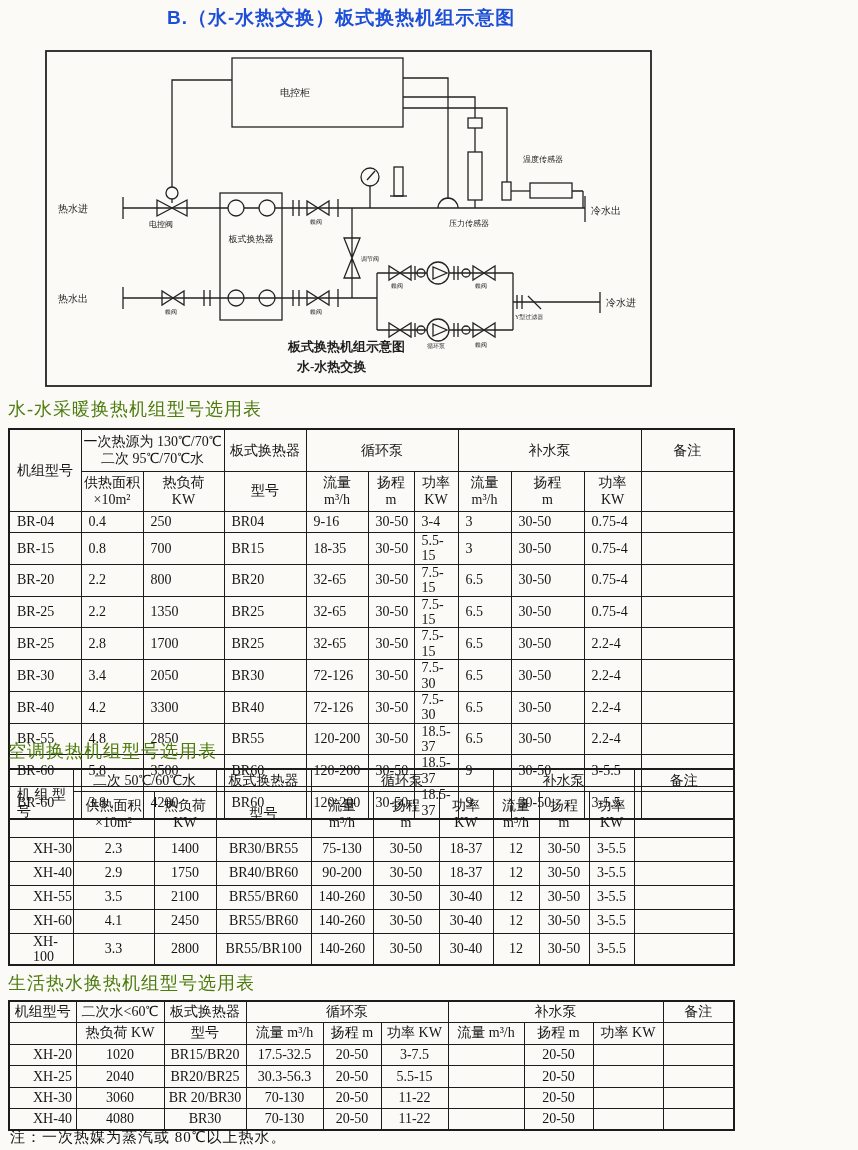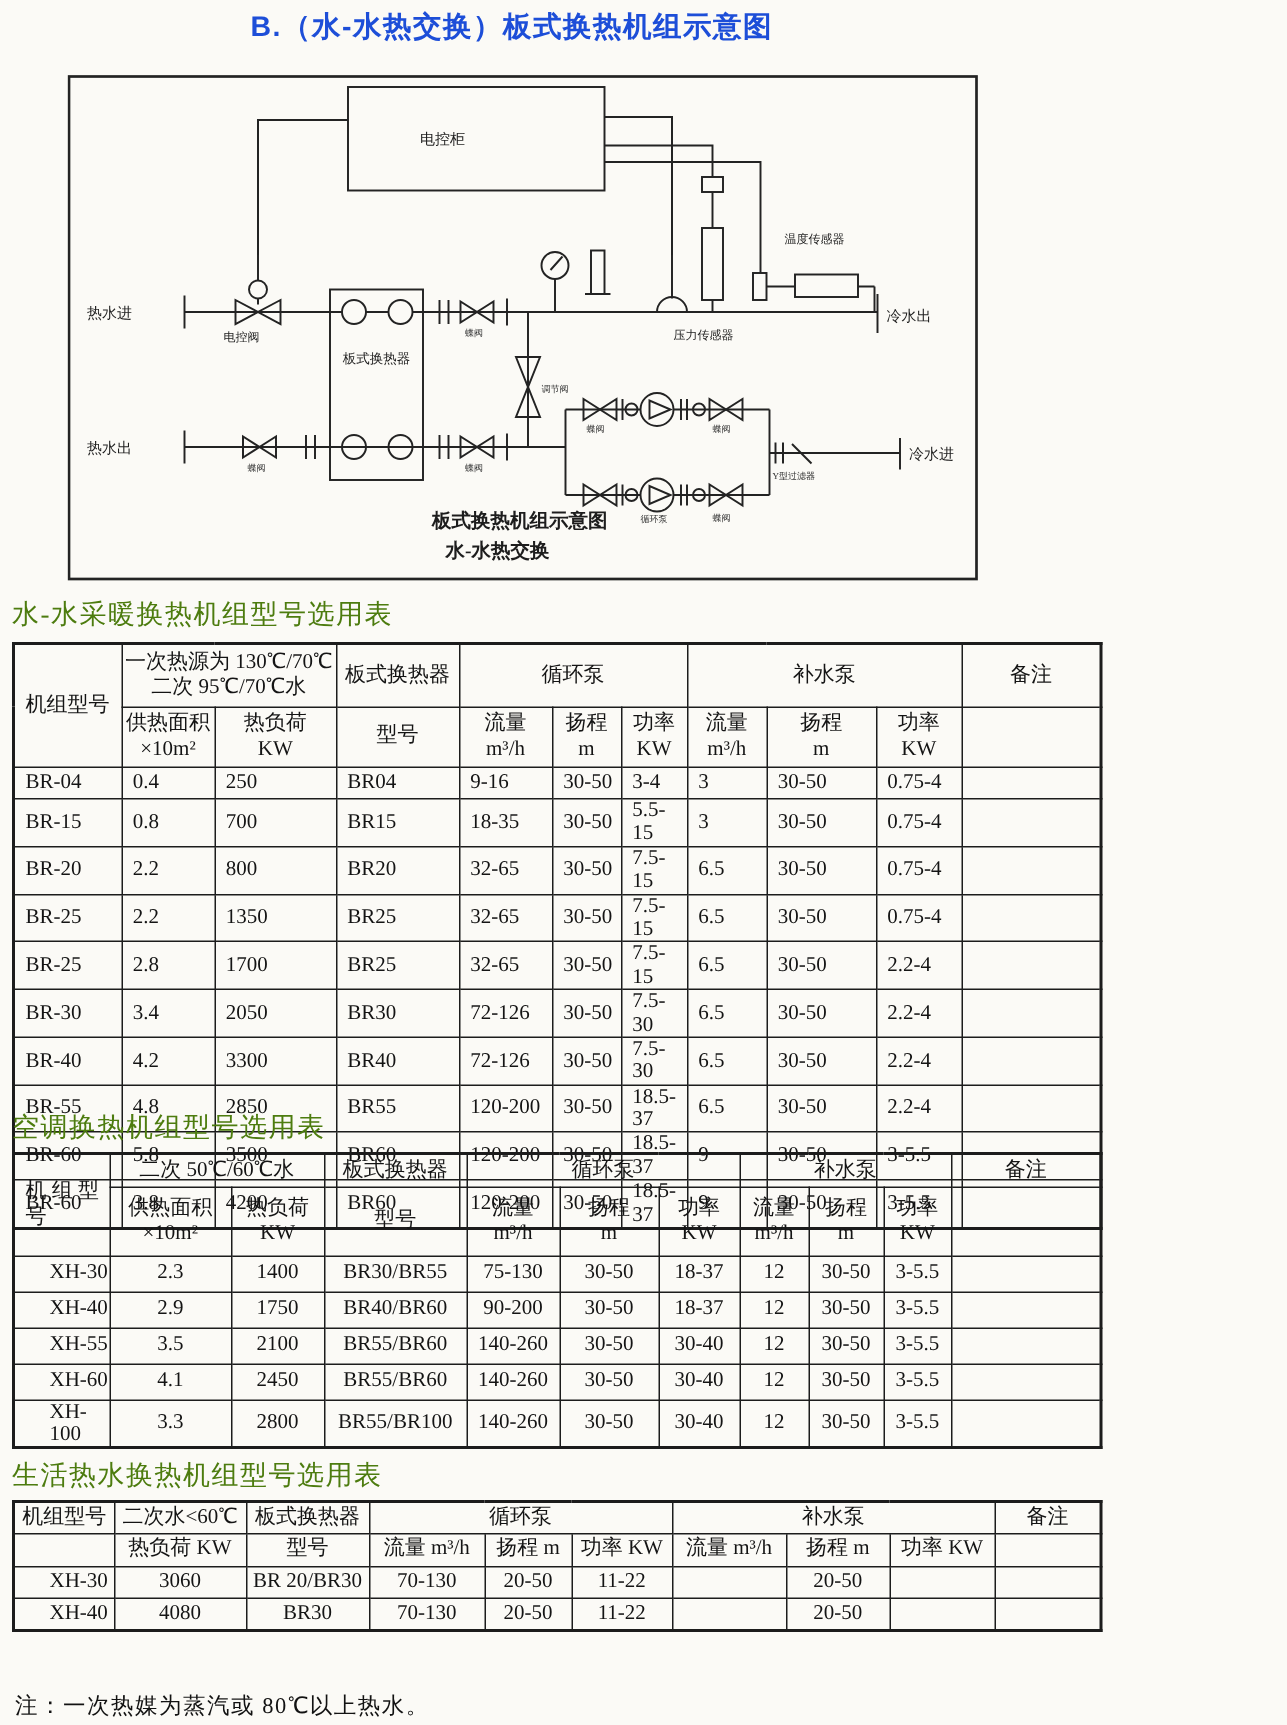--- a/index.html
+++ b/index.html
@@ -484,20 +484,44 @@
       <th>扬程 m</th>
       <th>功率 KW</th>
       <th>流量 m³/h</th>
       <th>扬程 m</th>
       <th>功率 KW</th>
       <th></th>
     </tr>
   </thead>
   <tbody>
       <tr>
+        <td>XH-20</td>
+        <td>1020</td>
+        <td>BR15/BR20</td>
+        <td>17.5-32.5</td>
+        <td>20-50</td>
+        <td>3-7.5</td>
+        <td></td>
+        <td>20-50</td>
+        <td></td>
+        <td></td>
+      </tr>
+      <tr>
+        <td>XH-25</td>
+        <td>2040</td>
+        <td>BR20/BR25</td>
+        <td>30.3-56.3</td>
+        <td>20-50</td>
+        <td>5.5-15</td>
+        <td></td>
+        <td>20-50</td>
+        <td></td>
+        <td></td>
+      </tr>
+      <tr>
         <td>XH-30</td>
         <td>3060</td>
         <td>BR 20/BR30</td>
         <td>70-130</td>
         <td>20-50</td>
         <td>11-22</td>
         <td></td>
         <td>20-50</td>
         <td></td>
         <td></td>

